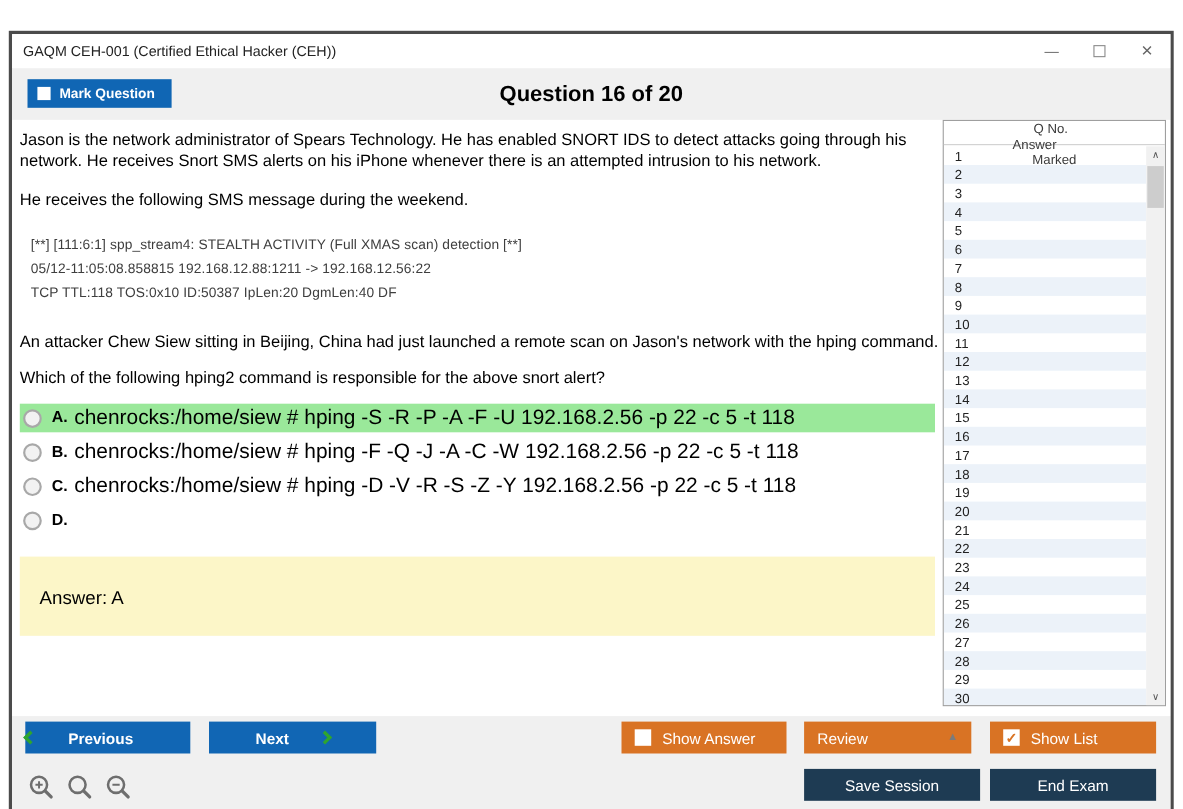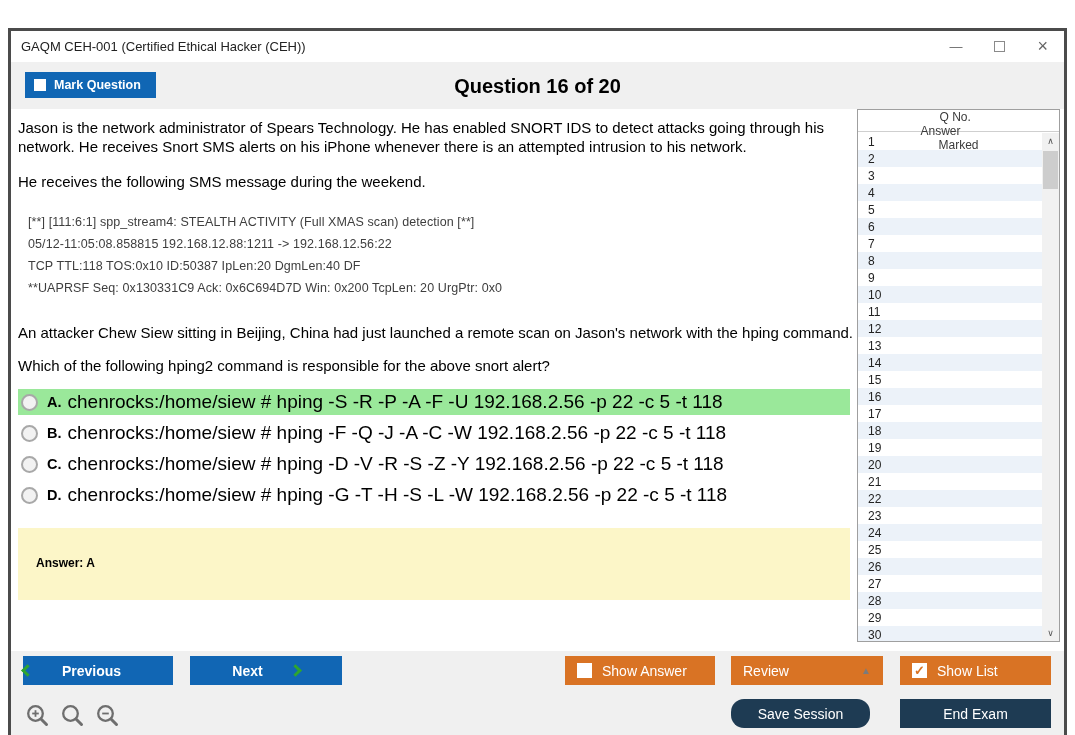--- a/index.html
+++ b/index.html
@@ -34,21 +34,21 @@
   .sms-line { font-size:12.5px; line-height:22px; color:#3e3e3e; letter-spacing:0.1px; }
   .mt3 { margin-top:24px; } .mt4 { margin-top:14px; }
   .options { margin-top:14px; display:flex; flex-direction:column; gap:5px; width:832px; }
   .option { display:flex; align-items:center; height:26px; padding-left:3px; }
   .option.hl { background:#9ae89a; }
   .radio { width:17px; height:17px; border-radius:50%; border:2px solid #a8a8a8;
     background:#f2f2f2; margin-right:9px; flex:none; }
   .opt-letter { font-weight:bold; font-size:14.5px; margin-right:6px; white-space:pre; }
   .opt-text { font-size:19px; white-space:pre; }
   .answer-box { margin-top:20px; width:832px; height:72px; background:#fcf6c8; position:relative; }
-  .answer-text { position:absolute; left:18px; top:28px; font-size:12px; font-weight:bold; color:#000; }
+  .answer-text { position:absolute; left:18px; top:28px; font-size:17px; font-weight:normal; color:#000; }
 
   
   .sidebar { position:absolute; left:846px; top:0; width:203px; height:533px;
     border:1px solid #9f9f9f; background:#fff; }
   .sb-header { height:22px; display:flex; align-items:center; font-size:12px; color:#3a3a3a;
     border-bottom:1px solid #cfcfcf;flex-direction:column; }
   .sb-col-q { padding-left:10px; width:58px; }
   .sb-col-a { width:76px; }
   .sb-list { position:absolute; left:0; top:23px; right:17px; bottom:0; overflow:hidden; }
   .sb-row { height:17px; font-size:12px; color:#222; display:flex; align-items:center; padding-left:10px; }
@@ -70,21 +70,21 @@
   .chev-left { border-left:3px solid #2fa52f; border-bottom:3px solid #2fa52f; transform:rotate(45deg); }
   .chev-right { border-right:3px solid #2fa52f; border-top:3px solid #2fa52f; transform:rotate(45deg); }
   .btn-prev { left:12px; top:5px; width:150px; gap:30px; }
   .btn-next { left:179px; top:5px; width:152px; justify-content:center; gap:28px; }
   .cb { width:15px; height:15px; background:#fff; flex:none; text-align:center;
     line-height:15px; font-size:13px; font-weight:bold; color:#d97324; }
   .btn-showanswer { left:554px; top:5px; width:150px; padding-left:12px; gap:10px; }
   .btn-review { left:720px; top:5px; width:152px; padding-left:12px; }
   .review-tri { position:absolute; right:12px; font-size:10px; color:#7b7b7b; }
   .btn-showlist { left:889px; top:5px; width:151px; padding-left:12px; gap:10px; }
-  .btn-save { left:720px; top:48px; width:139px; justify-content:center;border-radius:13px; }
+  .btn-save { left:720px; top:48px; width:160px; justify-content:center; }
   .btn-end { left:889px; top:48px; width:151px; justify-content:center; }
   .zoom-tools { position:absolute; left:14px; top:52px; display:flex; gap:9px; }
   .zoom-tools svg { display:block; cursor:pointer; }
 </style>
 </head>
 <body>
 
 <div class="frame">
 
   <div class="titlebar">
@@ -105,21 +105,20 @@
   </div>
 
   <div class="content">
     <div class="main">
       <div class="qtext mt1">Jason is the network administrator of Spears Technology. He has enabled SNORT IDS to detect attacks going through his network. He receives Snort SMS alerts on his iPhone whenever there is an attempted intrusion to his network.</div>
       <div class="qtext mt2">He receives the following SMS message during the weekend.</div>
       <div class="sms">
           <div class="sms-line">[**] [111:6:1] spp_stream4: STEALTH ACTIVITY (Full XMAS scan) detection [**]</div>
           <div class="sms-line">05/12-11:05:08.858815 192.168.12.88:1211 -&gt; 192.168.12.56:22</div>
           <div class="sms-line">TCP TTL:118 TOS:0x10 ID:50387 IpLen:20 DgmLen:40 DF</div>
-          <div class="sms-line">**UAPRSF Seq: 0x130331C9 Ack: 0x6C694D7D Win: 0x200 TcpLen: 20 UrgPtr: 0x0</div>
         </div>
       <div class="qtext mt3">An attacker Chew Siew sitting in Beijing, China had just launched a remote scan on Jason's network with the hping command.</div>
       <div class="qtext mt4">Which of the following hping2 command is responsible for the above snort alert?</div>
       <div class="options">
           <div class="option hl">
             <span class="radio"></span>
             <span class="opt-letter">A.</span>
             <span class="opt-text">chenrocks:/home/siew # hping -S -R -P -A -F -U 192.168.2.56 -p 22 -c 5 -t 118</span>
           </div>
           <div class="option">
@@ -128,21 +127,20 @@
             <span class="opt-text">chenrocks:/home/siew # hping -F -Q -J -A -C -W 192.168.2.56 -p 22 -c 5 -t 118</span>
           </div>
           <div class="option">
             <span class="radio"></span>
             <span class="opt-letter">C.</span>
             <span class="opt-text">chenrocks:/home/siew # hping -D -V -R -S -Z -Y 192.168.2.56 -p 22 -c 5 -t 118</span>
           </div>
           <div class="option">
             <span class="radio"></span>
             <span class="opt-letter">D.</span>
-            <span class="opt-text">chenrocks:/home/siew # hping -G -T -H -S -L -W 192.168.2.56 -p 22 -c 5 -t 118</span>
           </div>
         </div>
       <div class="answer-box">
         <span class="answer-text">Answer: A</span>
       </div>
     </div>
 
     <div class="sidebar">
       <div class="sb-header">
         <span class="sb-col-q">Q No.</span>

